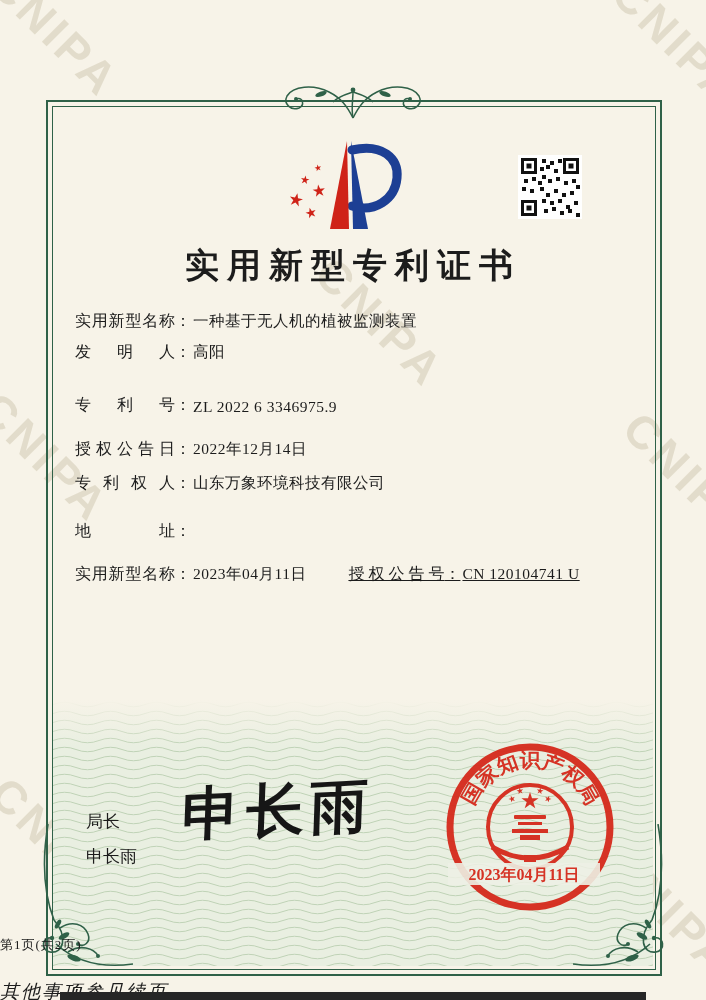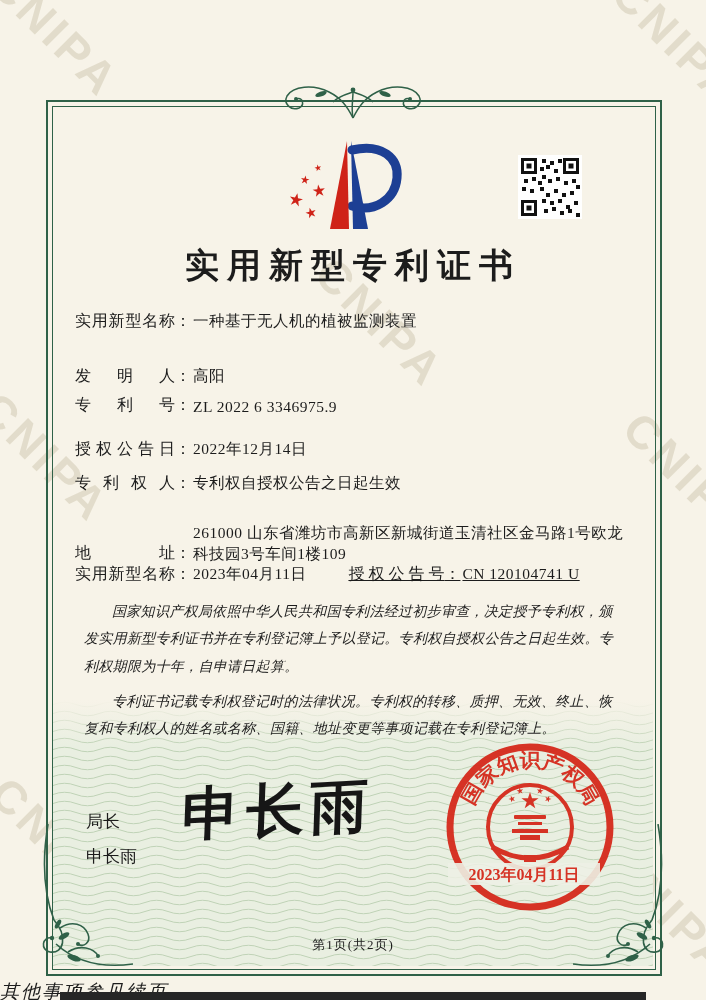--- a/index.html
+++ b/index.html
@@ -33,21 +33,21 @@
   .row2pair .lbl{width:96px;flex:0 0 96px;}
   .paras{position:absolute;left:84px;top:598px;width:540px;z-index:3;font-size:14px;
          line-height:1.95;font-style:italic;letter-spacing:.3px;}
   .paras p{margin:0 0 8px;text-indent:2em;}
   .officer{position:absolute;left:86px;top:810px;z-index:3;
            font-family:"Liberation Sans","DejaVu Sans",sans-serif;font-size:17px;}
   .officer div{margin-bottom:12px;font-family:Liberation Serif, serif;}
   .signature{position:absolute;left:182px;top:772px;z-index:3;font-size:58px;font-weight:600;
              letter-spacing:6px;transform:rotate(-3deg) skewX(-5deg);color:#161616;}
   .seal{position:absolute;left:442px;top:739px;z-index:4;opacity:.94;}
-  .pagenum{position:absolute;left:0;right:0;top:936px;text-align:center;font-size:13px;
+  .pagenum{position:absolute;left:0;right:0;top:936px;font-size:13px;
            letter-spacing:1px;z-index:3;}
   .contnote{position:absolute;left:0;right:0;top:979px;text-align:left;font-size:19px;
             font-style:italic;letter-spacing:2px;z-index:3;}
   .bottombar{position:absolute;left:60px;top:992px;width:586px;height:8px;background:#262626;z-index:5;}
 </style>
 </head>
 <body>
 
 <div class="page">
 
@@ -201,60 +201,55 @@
     </g>
   </svg>
 
   <div class="title">实用新型专利证书</div>
 
   <div class="row" style="top:310px">
     <span class="lbl">实用新型名称</span>
     <span class="colon">：</span>
     <span class="val">一种基于无人机的植被监测装置</span>
   </div>
-  <div class="row" style="top:365px">
+  <div class="row" style="top:341px">
     <span class="lbl">发明人</span>
     <span class="colon">：</span>
     <span class="val">高阳</span>
   </div>
   <div class="row" style="top:395px">
     <span class="lbl">专利号</span>
     <span class="colon">：</span>
     <span class="val">ZL 2022 6 3346975.9</span>
   </div>
   <div class="row" style="top:438px">
     <span class="lbl">授权公告日</span>
     <span class="colon">：</span>
     <span class="val">2022年12月14日</span>
   </div>
   <div class="row" style="top:472px">
     <span class="lbl">专利权人</span>
     <span class="colon">：</span>
-    <span class="val">专利权自授权公告之日起生效</span>
+    <span class="val">山东万象环境科技有限公司</span>
   </div>
   <div class="row" style="top:521px">
     <span class="lbl">地址</span>
     <span class="colon">：</span>
-    <span class="val val-wrap">261000 山东省潍坊市高新区新城街道玉清社区金马路1号欧龙科技园3号车间1楼109</span>
   </div>
   <div class="row" style="top:563px">
     <span class="lbl">实用新型名称</span>
     <span class="colon">：</span>
     <span class="val">2023年04月11日</span>
     <span class="row2pair">
       <span class="lbl">授权公告号</span>
       <span class="colon">：</span>
       <span class="val">CN 120104741 U</span>
     </span>
   </div>
 
-  <div class="paras">
-    <p>国家知识产权局依照中华人民共和国专利法经过初步审查，决定授予专利权，颁发实用新型专利证书并在专利登记簿上予以登记。专利权自授权公告之日起生效。专利权期限为十年，自申请日起算。</p>
-    <p>专利证书记载专利权登记时的法律状况。专利权的转移、质押、无效、终止、恢复和专利权人的姓名或名称、国籍、地址变更等事项记载在专利登记簿上。</p>
-  </div>
 
   <div class="officer">
     <div>局长</div>
     <div>申长雨</div>
   </div>
 
   <div class="signature">申长雨</div>
 
   <svg class="seal" width="176" height="176" viewBox="0 0 176 176">
     <circle cx="88" cy="88" r="80" fill="none" stroke="#d5281a" stroke-width="7"></circle>

